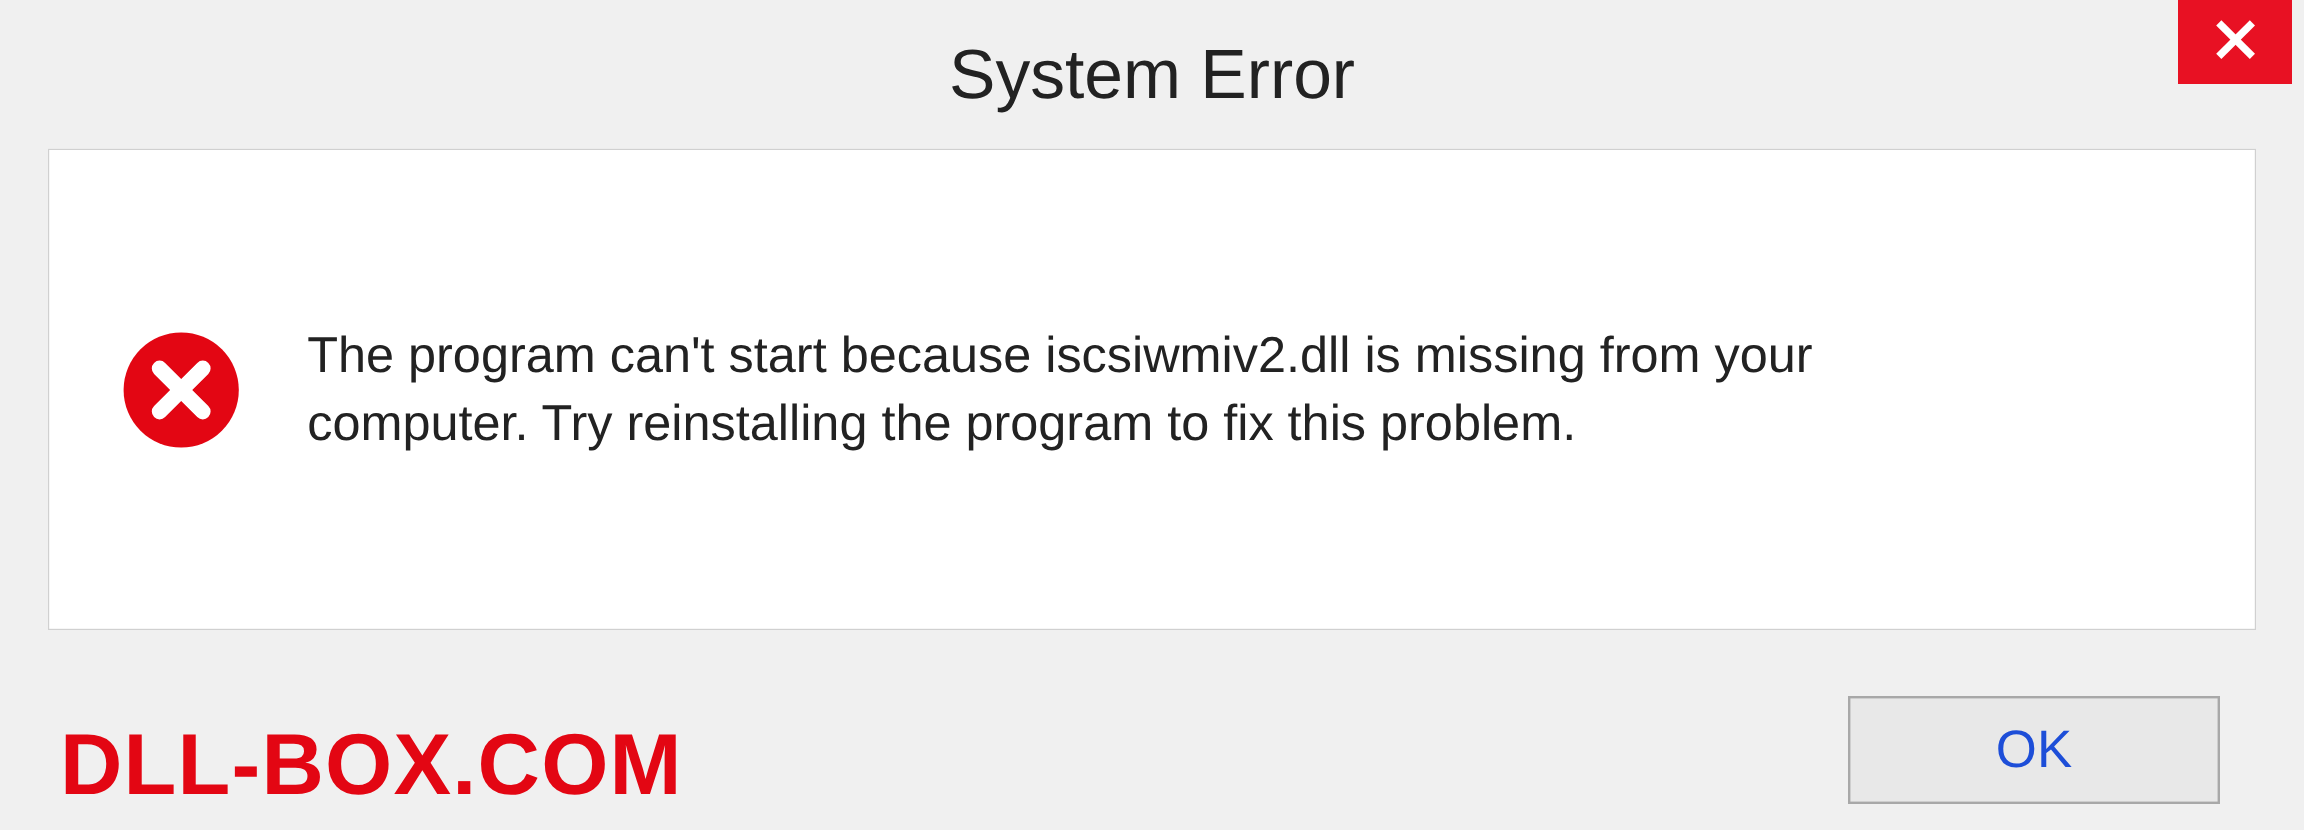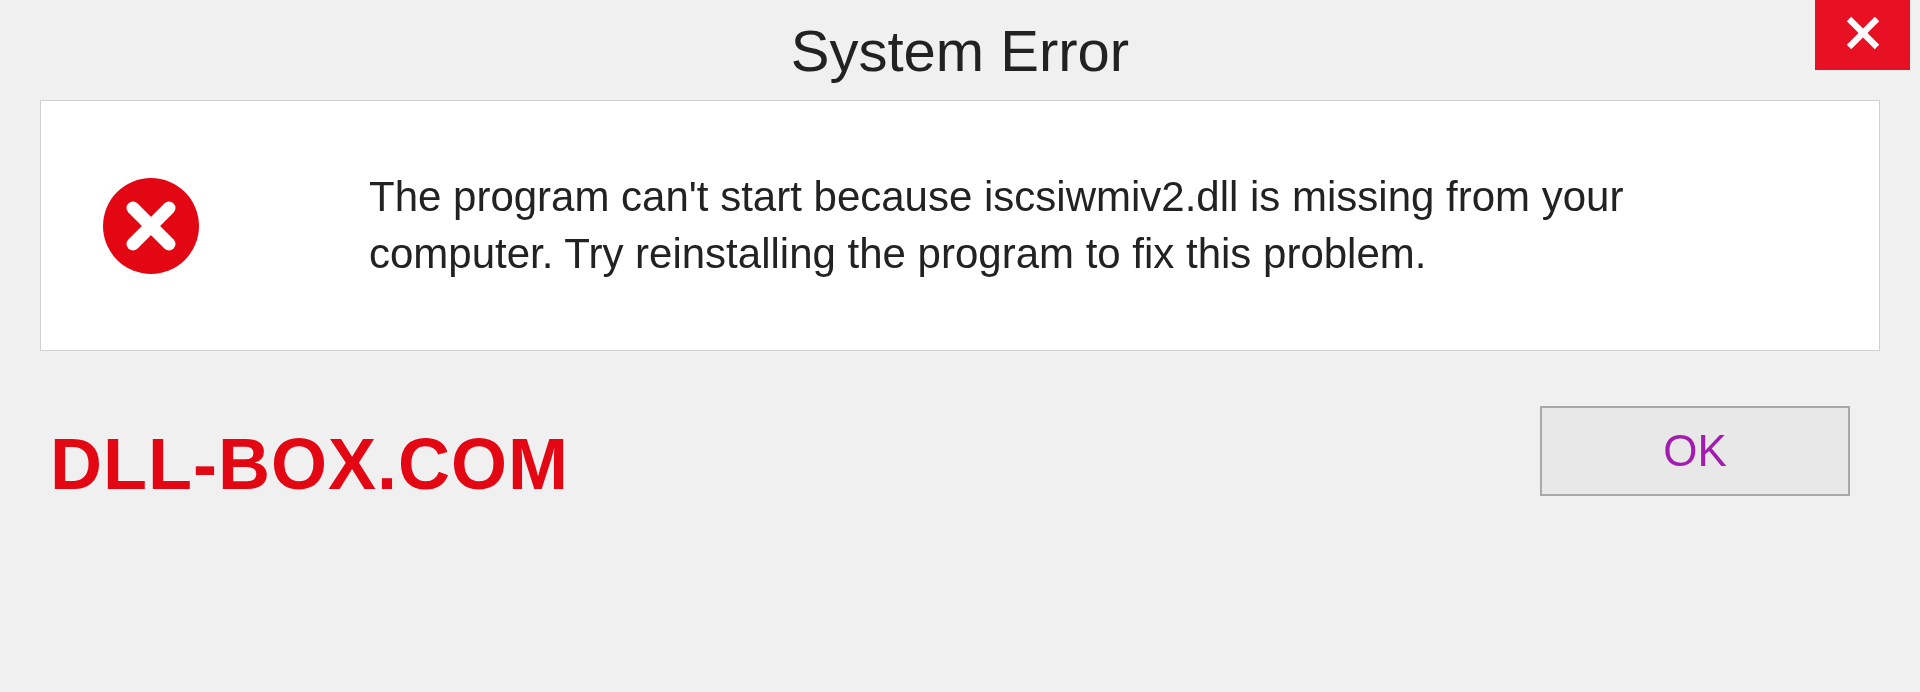--- a/index.html
+++ b/index.html
@@ -10,21 +10,21 @@
     body {
       width: 1920px;
       height: 692px;
       background: #f0f0f0;
       font-family: "Segoe UI", Tahoma, sans-serif;
       position: relative;
       overflow: hidden;
     }
     .titlebar {
       position: relative;
-      height: 100px;
+      height: 124px;
       display: flex;
       align-items: center;
       justify-content: center;
     }
     .title {
       font-size: 58px;
       font-weight: 400;
       color: #222;
     }
     .close-btn {
@@ -40,25 +40,24 @@
       cursor: pointer;
     }
     .close-btn svg {
       width: 42px;
       height: 42px;
     }
     .content-panel {
       margin: 0 40px;
       background: #ffffff;
       border: 1px solid #d0d0d0;
-      height: 251px;
+      height: 401px;
       display: flex;
       align-items: center;
       padding: 0 60px;
-      justify-content: space-between;
     }
     .error-icon {
       flex-shrink: 0;
       width: 100px;
       height: 100px;
       margin-right: 55px;
     }
     .error-icon svg {
       width: 100%;
       height: 100%;
@@ -84,21 +83,21 @@
       letter-spacing: 1px;
       font-family: Arial, sans-serif;
       margin-top: 26px;
     }
     .ok-btn {
       width: 310px;
       height: 90px;
       background: #e8e8e8;
       border: 2px solid #a8a8a8;
       font-size: 44px;
-      color: #a21caf;
+      color: #1d4ed8;
       font-family: inherit;
       cursor: pointer;
       display: flex;
       align-items: center;
       justify-content: center;
     }
   </style>
 </head>
 <body>
 

